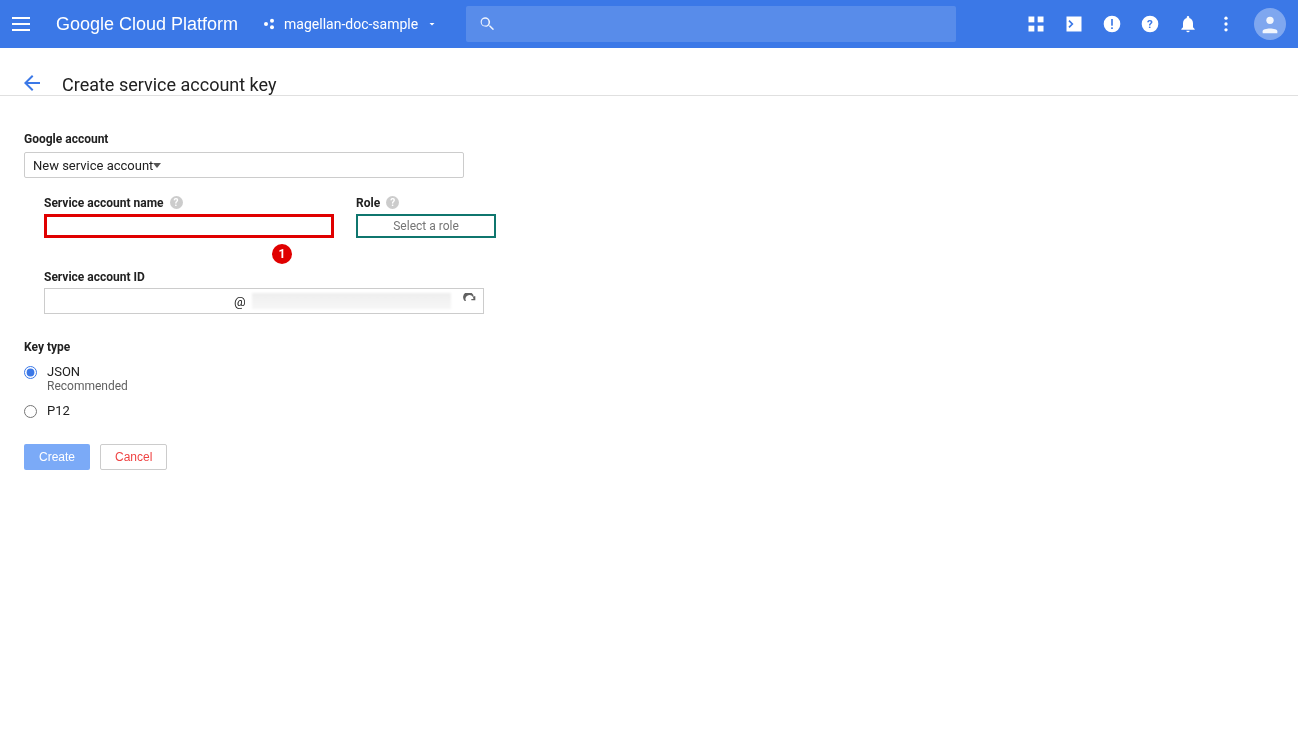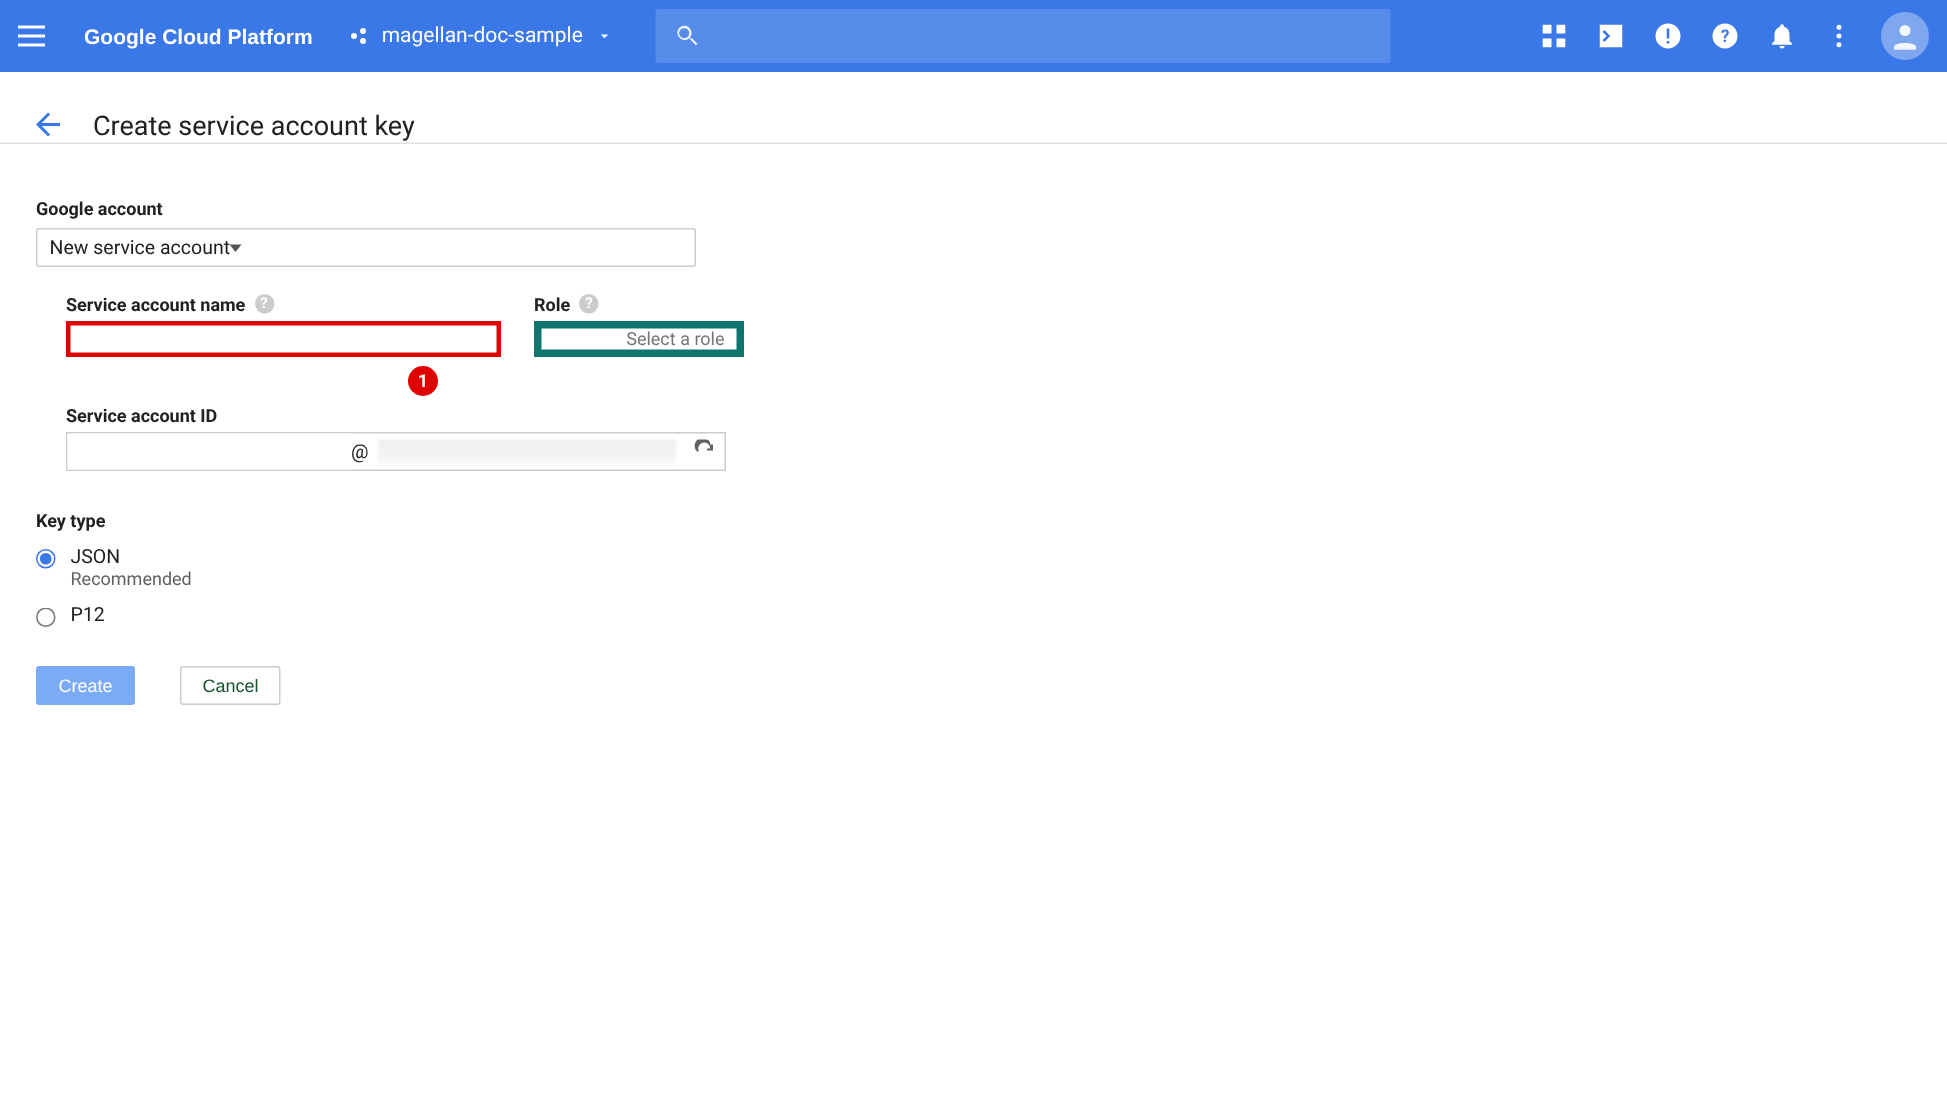--- a/index.html
+++ b/index.html
@@ -2,21 +2,21 @@
 <html><head>
 <meta charset="utf-8">
 <style>
   * { box-sizing: border-box; margin: 0; padding: 0; }
   body { font-family: Roboto, Arial, sans-serif; font-size: 13px; color: #212121; background: #fff; width: 1298px; }
   
   
   .topbar { display: flex; align-items: center; height: 48px; background: #3b78e7; color: #fff; padding: 0 12px; }
   .menu-btn { width: 24px; height: 24px; display: flex; flex-direction: column; justify-content: center; gap: 4px; margin-right: 20px; cursor: pointer; }
   .menu-btn span { height: 2px; background: #fff; width: 18px; }
-  .brand { font-size: 14px; font-weight: 700; margin-right: 24px; display: flex; align-items: center; }
+  .brand { font-size: 18px; font-weight: 400; margin-right: 24px; display: flex; align-items: center; }
   .brand .g { font-family: "Product Sans", Arial, sans-serif; }
   .project { display: flex; align-items: center; font-size: 14px; cursor: pointer; }
   .project .dots { width: 16px; height: 16px; margin-right: 6px; }
   .project .caret { margin-left: 8px; }
   .search { flex: 0 0 490px; height: 36px; background: rgba(255,255,255,0.15); margin-left: 28px; border-radius: 2px; display: flex; align-items: center; padding: 0 12px; }
   .search svg { fill: #fff; opacity: 0.9; }
   .spacer { flex: 1; }
   .topicons { display: flex; align-items: center; gap: 18px; margin-right: 8px; }
   .topicons .ic { width: 20px; height: 20px; fill: #fff; cursor: pointer; }
   .avatar { width: 32px; height: 32px; border-radius: 50%; background: rgba(255,255,255,0.35); margin-left: 10px; display:flex; align-items:center; justify-content:center;}
@@ -31,40 +31,40 @@
   
   .form { padding: 36px 24px; max-width: 520px; }
   .label { font-size: 12px; font-weight: 700; color: #212121; display: block; margin-bottom: 6px; }
   .select { width: 440px; height: 26px; border: 1px solid #ccc; border-radius: 2px; display: flex; align-items: center; padding: 0 8px; font-size: 13px; color: #212121; cursor: pointer; }
   .select .arr { border-left: 4px solid transparent; border-right: 4px solid transparent; border-top: 5px solid #555; }
   .row { display: flex; gap: 22px; margin-top: 18px; margin-left: 20px;}
   .col { display: flex; flex-direction: column; }
   .field-label { font-size: 12px; font-weight: 700; display: flex; align-items: flex-start; gap: 6px; margin-bottom: 4px;}
   .help-ic { width: 13px; height: 13px; border-radius: 50%; background: #ccc; color: #fff; font-size: 10px; display: inline-flex; align-items: center; justify-content: center; font-weight:700;}
   .name-input { width: 290px; height: 24px; border: 3px solid #e00000; outline: none; padding: 0 4px; }
-  .role-select { width: 140px; height: 24px; border: 5px solid #0f766e; display: flex; align-items: center; padding: 0 8px; font-size: 12px; color: #757575; justify-content: flex-end; cursor:pointer;}
+  .role-select { width: 140px; height: 24px; border: 2px solid #0f766e; display: flex; align-items: center; padding: 0 8px; font-size: 12px; color: #757575; justify-content: center; cursor:pointer;}
   .callout { width: 20px; height: 20px; border-radius: 50%; background: #e00000; color: #fff; font-size: 12px; font-weight: 700; display: flex; align-items: center; justify-content: center; position: relative; margin-top: 6px; margin-left: 248px;}
   .id-row { margin-top: 6px; margin-left:20px;}
   .id-wrap { display:flex; align-items:center; width: 440px; height: 26px; border:1px solid #ccc; }
   .id-input { flex:0 0 140px; border:none; height:100%; outline:none; padding:0 6px;}
   .id-at { font-size:13px; color:#212121; }
   .id-domain { flex:1; height:16px; margin:0 6px; background: linear-gradient(#eee,#f7f7f7); filter: blur(1px);}
   .refresh { width:26px; height:100%; display:flex; align-items:center; justify-content:center; cursor:pointer;}
   .refresh svg{ fill:#616161; width:16px; height:16px;}
   
   .keytype { margin-top: 26px; }
   .desc { font-size: 12px; color: #616161; margin-top: 4px; max-width: 420px; line-height:1.4;}
   .radio { display: flex; align-items: flex-start; gap: 10px; margin-top: 10px; }
   .radio input { margin-top: 2px; accent-color:#3b78e7;}
   .radio .rt { font-size: 13px; font-weight:400;}
   .radio .rd { font-size: 12px; color: #616161; }
   .buttons { margin-top: 26px; display:flex; gap:10px;}
   .btn { height: 26px; padding: 0 14px; border-radius: 2px; font-size: 12px; cursor: pointer; border:1px solid transparent;}
   .btn.primary { background: #7baaf7; color: #fff; text-align: right; }
-  .btn.secondary { background: #fff; color: #14532d; border:1px solid #ccc;margin-left:20px;}
+  .btn.secondary { background: #fff; color: #ef4444; border:1px solid #ccc;}
 </style>
 </head>
 <body>
 
 <div class="topbar">
   <div class="menu-btn">
       <span></span>
       <span></span>
       <span></span>
     </div>

